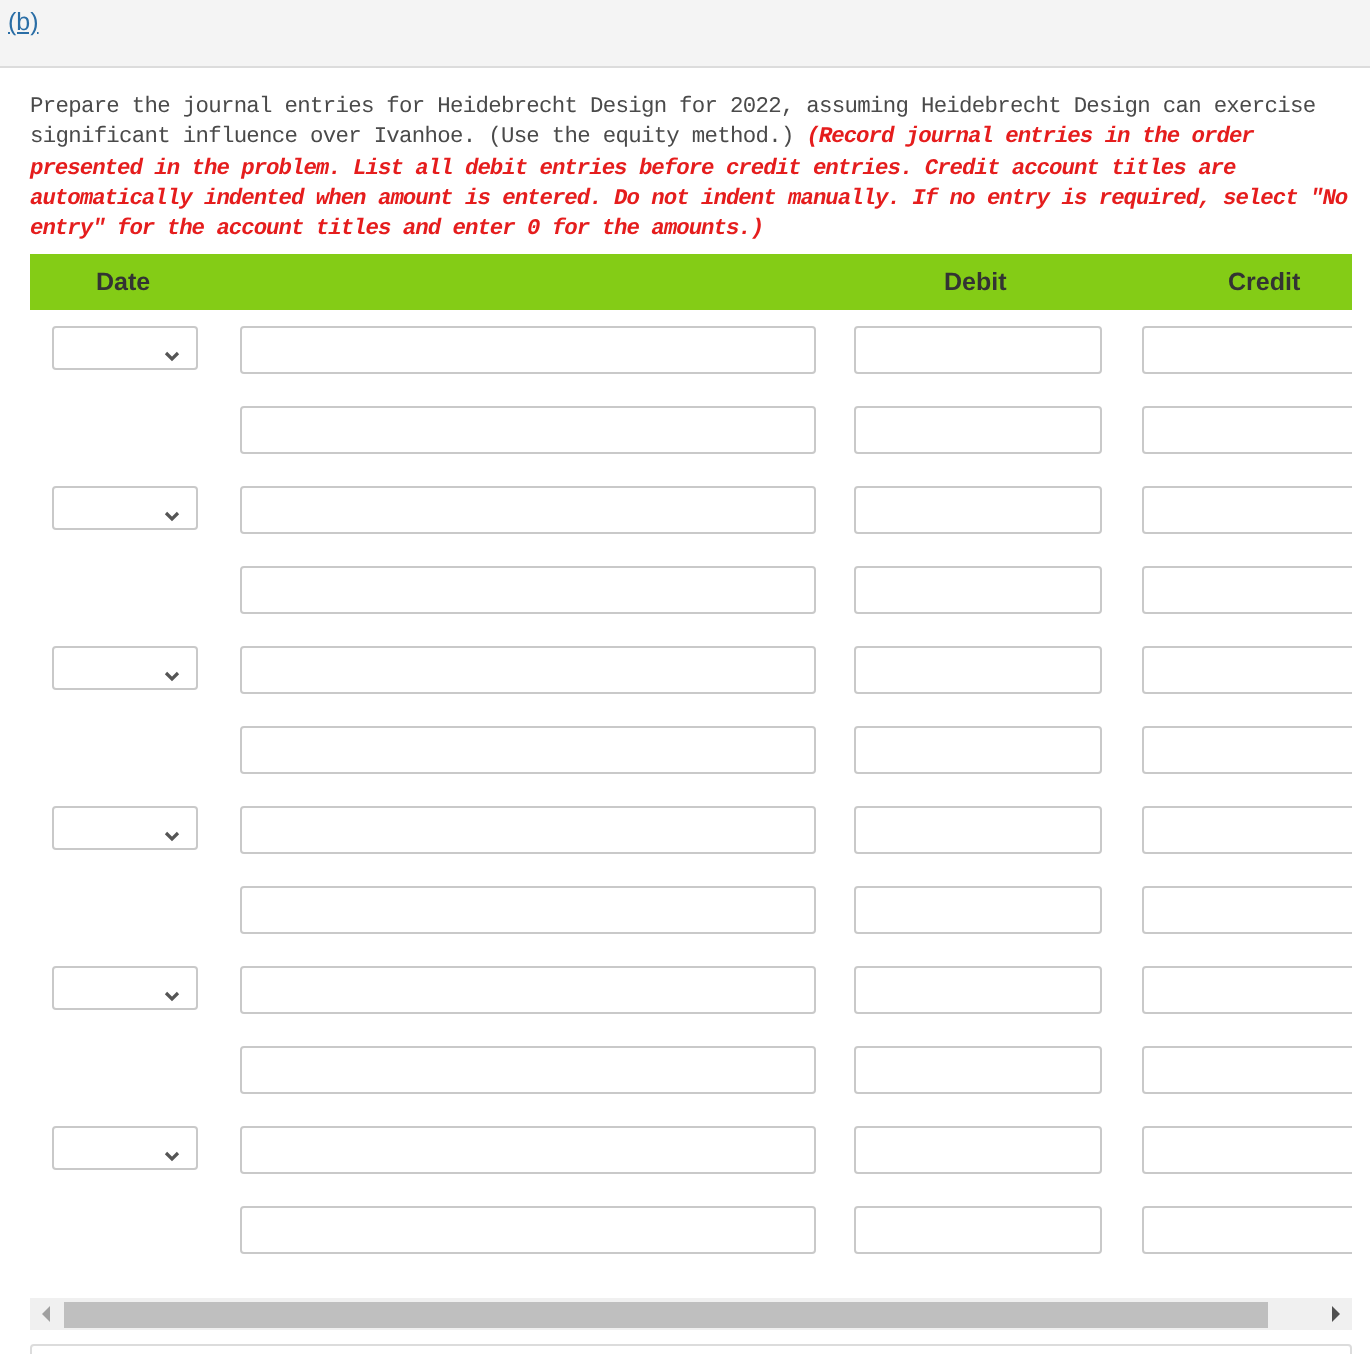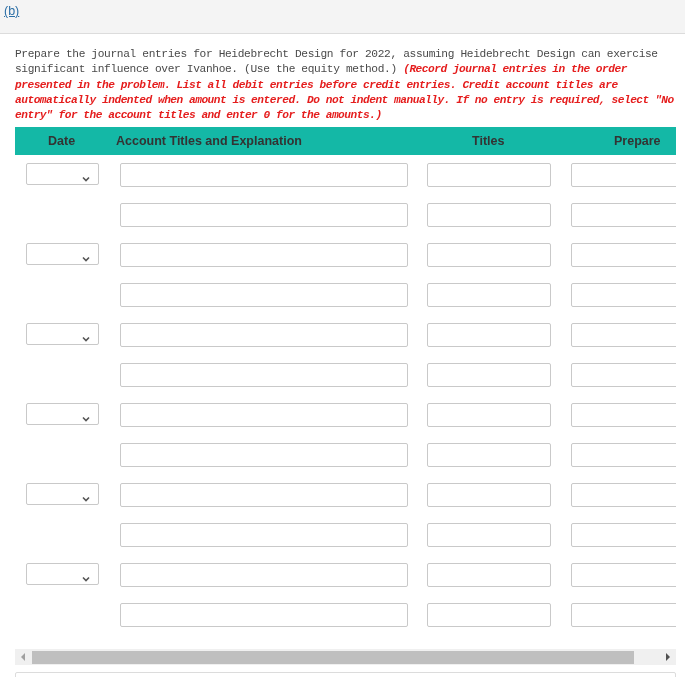--- a/index.html
+++ b/index.html
@@ -20,21 +20,21 @@
     position: absolute; left: 15px; top: 47px; width: 665px;
     font-size: 11.2px; line-height: 15.3px; color: #4a4a4a;
     letter-spacing: -0.35px;
     font-family: Liberation Mono, monospace;
   }
   .instructions .red { color: #e51d1d; font-style: italic; font-weight: bold; letter-spacing: -0.5px; }
   .table-wrap {
     position: absolute; left: 15px; top: 127px; width: 661px; height: 515px; overflow: hidden;
   }
   .thead {
-    position: absolute; left: 0; top: 0; width: 661px; height: 28px; background: #14b8a6;
+    position: absolute; left: 0; top: 0; width: 661px; height: 28px; background: #84cc16;
     font-size: 12.5px; font-weight: bold; color: #333;
   }
   .th { position: absolute; top: 7px; }
   .th-date { left: 33px; }
   .th-acct { left: 101px; }
   .th-debit { left: 457px; }
   .th-credit { left: 599px; }
   .row { position: absolute; left: 0; width: 661px; height: 24px; }
   .sel {
     position: absolute; left: 11px; top: 0; width: 73px; height: 22px;
@@ -76,23 +76,22 @@
   <span class="part-link">(b)</span>
 </div>
 
 <div class="instructions">
   <span>Prepare the journal entries for Heidebrecht Design for 2022, assuming Heidebrecht Design can exercise significant influence over Ivanhoe. (Use the equity method.) </span><span class="red">(Record journal entries in the order presented in the problem. List all debit entries before credit entries. Credit account titles are automatically indented when amount is entered. Do not indent manually. If no entry is required, select "No entry" for the account titles and enter 0 for the amounts.)</span>
 </div>
 
 <div class="table-wrap">
   <div class="thead">
     <span class="th th-date">Date</span>
-    <span class="th th-acct">Account Titles and Explanation</span>
-    <span class="th th-debit">Titles</span>
-    <span class="th th-credit">Prepare</span>
+    <span class="th th-debit">Debit</span>
+    <span class="th th-credit">Credit</span>
   </div>
   <div id="rows">
       <div class="row" style="top: 36px;">
         <div class="sel">
           <span class="chev"><svg width="8" height="8" viewBox="0 0 8 8">
               <path d="M1 2.5 L4 5.5 L7 2.5" fill="none" stroke="#555" stroke-width="1.6"></path>
             </svg></span>
         </div>
         <div class="inp inp-acct"></div>
         <div class="inp inp-debit"></div>

